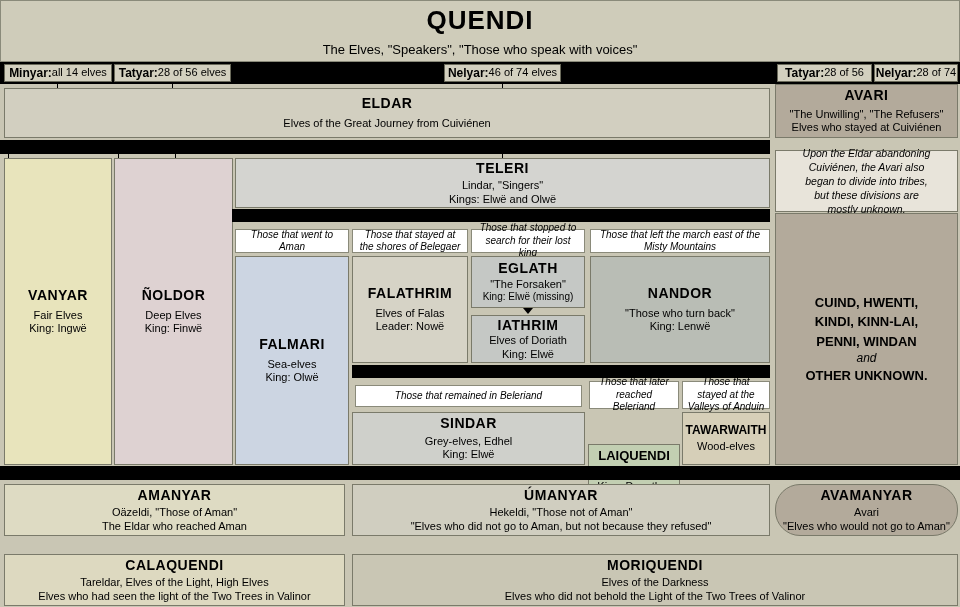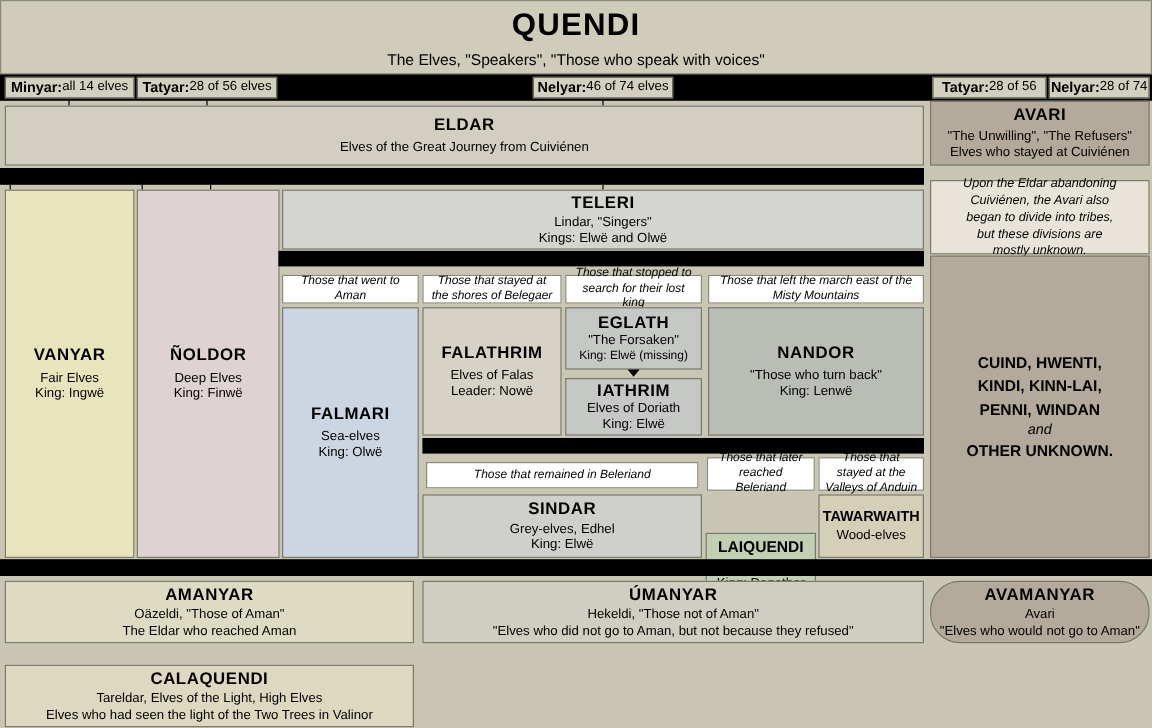--- a/index.html
+++ b/index.html
@@ -269,14 +269,19 @@
     <div class="sm" style="margin-top:2px;">Avari</div>
     <div class="sm">"Elves who would not go to Aman"</div>
   </div>
 
   <div class="box" style="left:4px; top:554px; width:341px; height:52px; background:#ddd9c0; border-color:#7a7a6a;">
     <div class="hdr">CALAQUENDI</div>
     <div class="sm" style="margin-top:2px;">Tareldar, Elves of the Light, High Elves</div>
     <div class="sm">Elves who had seen the light of the Two Trees in Valinor</div>
   </div>
 
+  <div class="box" style="left:352px; top:554px; width:606px; height:52px; background:#c9c6b4; border-color:#7a7a6a;">
+    <div class="hdr">MORIQUENDI</div>
+    <div class="sm" style="margin-top:2px;">Elves of the Darkness</div>
+    <div class="sm">Elves who did not behold the Light of the Two Trees of Valinor</div>
+  </div>
 
 </div>
 
 </body></html>

